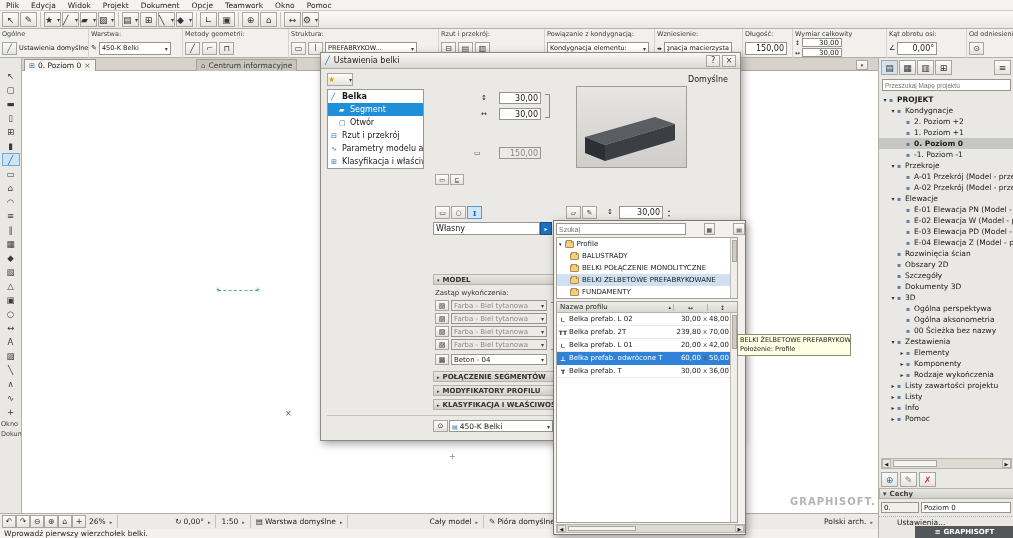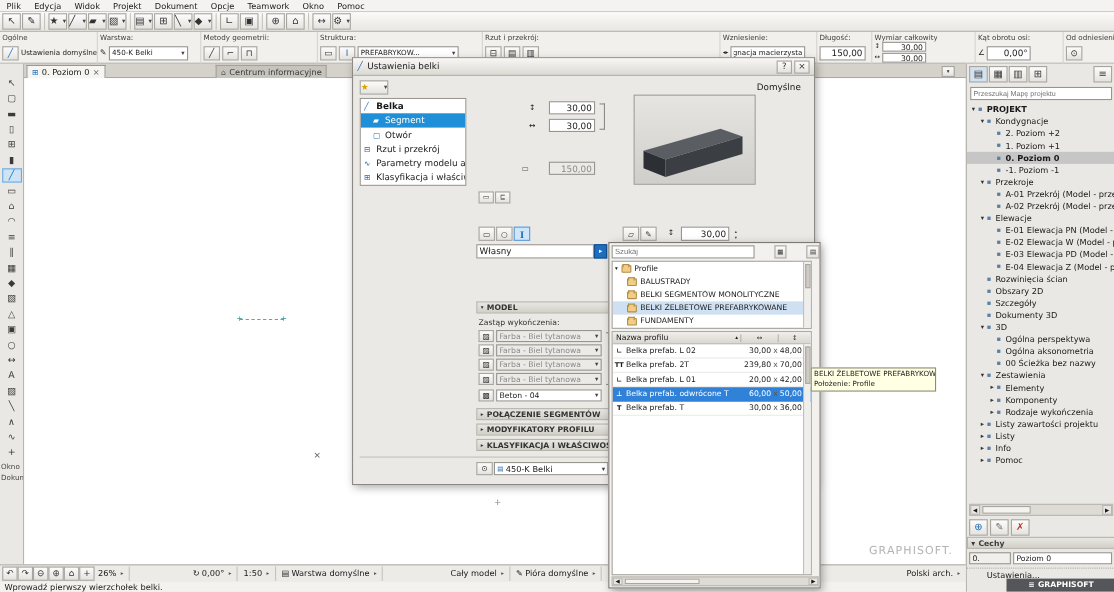--- a/index.html
+++ b/index.html
@@ -32,21 +32,21 @@
 .tab{position:absolute;top:1px;height:12px;display:flex;align-items:center;padding:0 4px;font-size:7.5px;gap:3px;white-space:nowrap}
 .tab.active{background:#f6f5f2;border:1px solid #9b9892;border-bottom:none}
 .tab.inactive{background:#c7c4bd;border:1px solid #a5a29c;border-bottom:none;color:#3a3a3a}
 
 #palette{left:0;top:58px;width:22px;height:455px;background:#eae8e4;border-right:1px solid #b3b0aa}
 .tool{width:18px;height:13px;margin:1px auto 0;display:flex;align-items:center;justify-content:center;font-size:8.5px;color:#3a3a3a}
 .tool.active{background:#cde3f6;border:1px solid #6fa8dc;color:#1f6fb5}
 .pal-label{font-size:6.5px;color:#444;padding:2px 1px 0;white-space:nowrap;overflow:hidden}
 
 #canvas{left:22px;top:71px;width:856px;height:442px;background:#fff;overflow:hidden}
-.watermark{position:absolute;left:768px;top:425px;font-size:10px;font-weight:normal;color:#b3b3b3;letter-spacing:1px}
+.watermark{position:absolute;left:768px;top:425px;font-size:10px;font-weight:bold;color:#b3b3b3;letter-spacing:1px}
 .guide{position:absolute;left:196px;top:219px;width:40px;border-top:1px dashed #58a8a8}
 .hs{position:absolute;color:#2a9d9d;font-size:7px}
 .markx{position:absolute;color:#555;font-size:8px}
 
 #rpanel{left:878px;top:58px;width:135px;height:480px;background:#eae8e4;border-left:1px solid #b3b0aa}
 .rbtn{width:17px;height:15px;font-size:9px}
 #rtree{position:absolute;left:0;top:36px;width:135px;height:330px;overflow:hidden}
 .titem{height:11px;display:flex;align-items:center;font-size:7.5px;white-space:nowrap;overflow:hidden}
 .titem .tw{width:8px;text-align:center;font-size:6px;color:#333;flex:0 0 8px}
 .titem.closed .tw::before{content:"▸"}
@@ -214,20 +214,28 @@
     </div>
   </div>
   <div class="ibs" style="left:438px;width:104px">
     <div class="iblabel">Rzut i przekrój:</div>
     <div class="ibrow">
       <div class="btn mini">⊟</div>
       <div class="btn mini">▤</div>
       <div class="btn mini">▥</div>
     </div>
   </div>
+  <div class="ibs" style="left:544px;width:108px">
+    <div class="iblabel nw">Powiązanie z kondygnacją:</div>
+    <div class="ibrow">
+        <div class="field dd" style="width:102px;height:13px;font-size:6.5px">
+          <span class="nw">Kondygnacja elementu:</span>
+        </div>
+      </div>
+  </div>
   <div class="ibs" style="left:654px;width:86px">
     <div class="iblabel">Wzniesienie:</div>
     <div class="ibrow">
         <span style="font-size:5px">◂▸</span>
       <div class="field" style="width:68px;height:13px;font-size:6.5px;direction:rtl">
           <span class="nw">Kondygnacja macierzysta</span>
         </div>
       </div>
   </div>
   <div class="ibs" style="left:742px;width:48px">
@@ -613,21 +621,21 @@
   <div class="sepv"></div>
   <div class="sbcell">
       <span>1:50</span>
     </div>
   <div class="sepv"></div>
   <div class="sbcell">
       <span>▤</span>
       <span>Warstwa domyślne</span>
     </div>
   <div class="sepv"></div>
-  <div class="sbcell" style="margin-left:56px">
+  <div class="sbcell" style="margin-left:76px">
       <span>Cały model</span>
     </div>
   <div class="sepv"></div>
   <div class="sbcell">
       <span>✎</span>
       <span>Pióra domyślne</span>
     </div>
   <div class="sepv"></div>
   <div class="sbcell" style="margin-left:48px">
       <span>Rzut podstawowy</span>
@@ -803,21 +811,21 @@
         <span style="font-size:5px">▾</span>
         <span class="folder"></span>
         <span class="nw">Profile</span>
       </div>
     <div class="pitem ind">
         <span class="folder"></span>
         <span class="nw">BALUSTRADY</span>
       </div>
     <div class="pitem ind">
         <span class="folder"></span>
-        <span class="nw">BELKI SEGMENTÓW MONOLITYCZNE</span>
+        <span class="nw">BELKI POŁĄCZENIE MONOLITYCZNE</span>
       </div>
     <div class="pitem ind selected">
         <span class="folder"></span>
         <span class="nw">BELKI ŻELBETOWE PREFABRYKOWANE</span>
       </div>
     <div class="pitem ind">
         <span class="folder"></span>
         <span class="nw">FUNDAMENTY</span>
       </div>
     <div class="vsb" style="right:0;top:0;height:60px">

